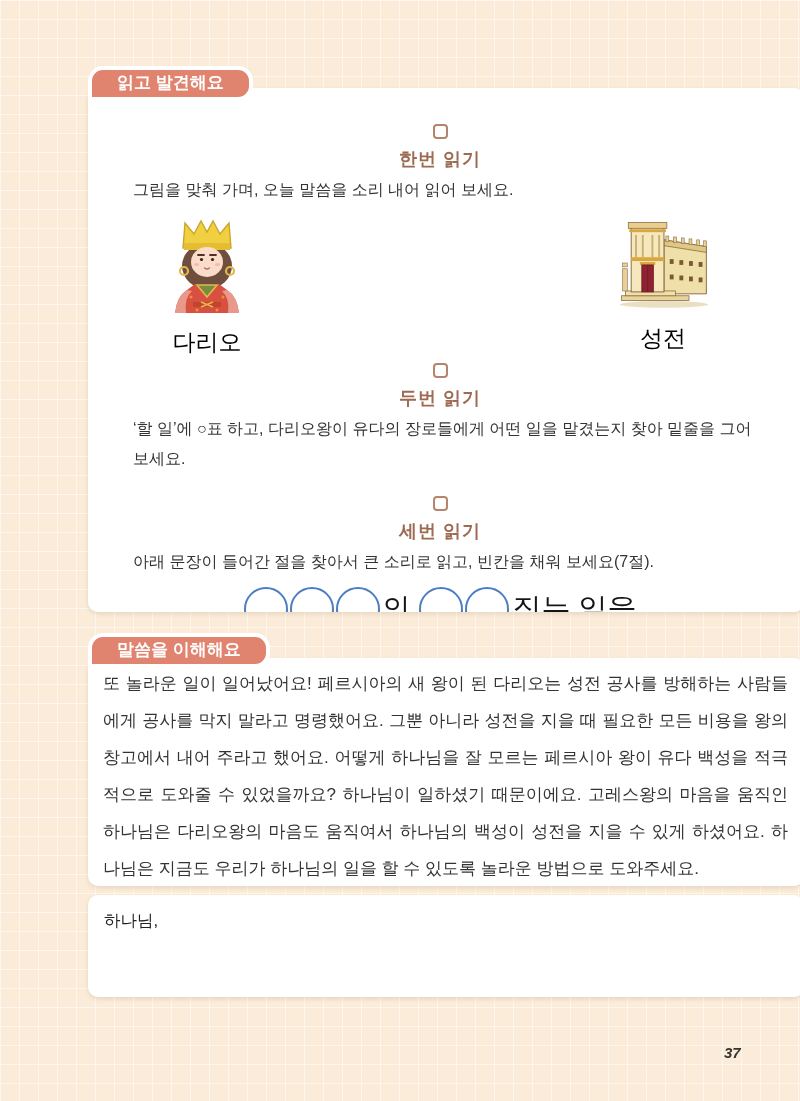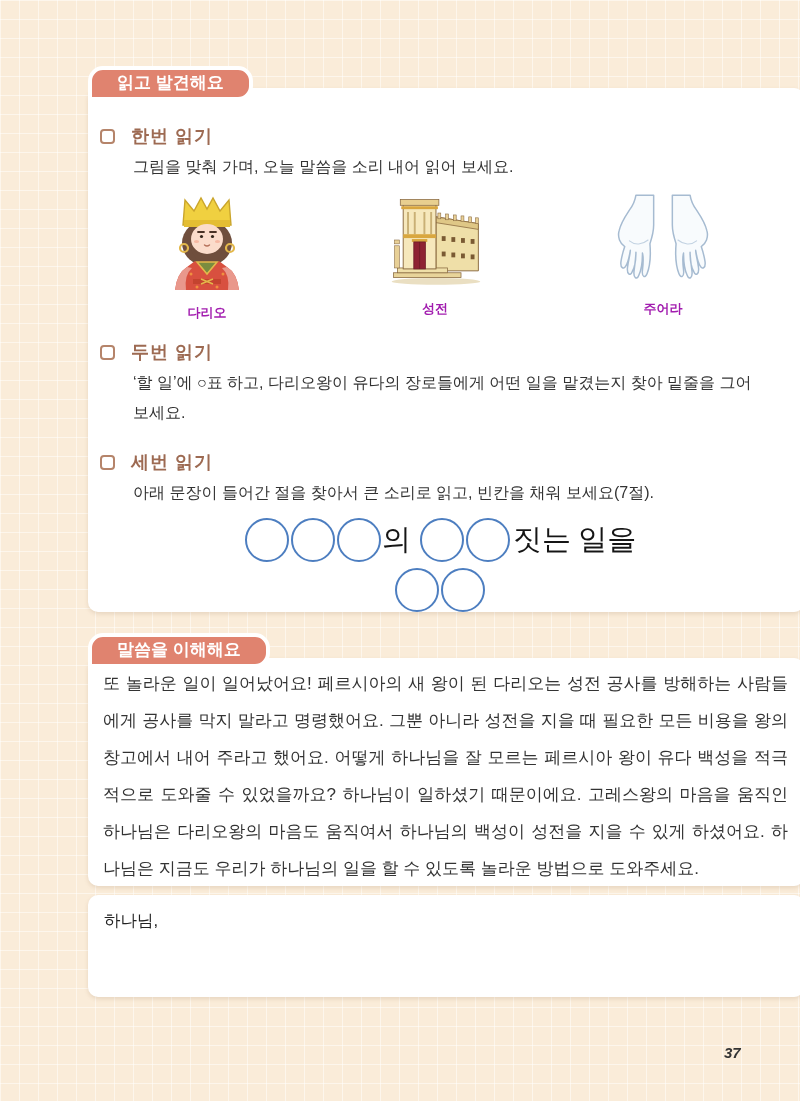--- a/index.html
+++ b/index.html
@@ -38,60 +38,61 @@
     background:#ffffff;
     border-radius:10px;
     box-shadow:0 2px 4px rgba(150,110,80,.18);
     overflow:hidden;
   }
   #card-read    { margin-top:-13px; height:524px; padding:36px 24px 0 12px; }
   #card-understand { margin-top:-10px; height:228px; padding:7px 16px 0 15px; }
   #card-pray    { margin-top:-7px;  height:102px; padding:15px 16px 0 16px; }
 
   .subsection-title {
-    display:flex; align-items:center; gap:16px;
+    display:flex; align-items:center; gap:8px;
     color:#9d6a52; font-size:18px; font-weight:bold;
     letter-spacing:1px;
+    flex-direction:column;
   }
   .checkbox-icon {
     width:15px; height:15px;
     border:2.5px solid #b5846a; border-radius:4px;
     display:inline-block;
   }
   .instruction {
     margin:4px 25px 0 33px;
     font-size:16px; line-height:30px; color:#333333;
     word-break:break-all;
   }
   .images-row {
     display:flex; justify-content:space-between;
     padding:8px 42px 0 32px;
     height:142px;
   }
   .images-row figure { width:150px; text-align:center; }
   .images-row figcaption {
-    margin-top:6px; font-size:13px; font-weight:700; color:#a21caf;
+    margin-top:6px; font-size:23px; font-weight:400; color:#000000;
   }
   .mt-sub2 { margin-top:16px; }
   .mt-sub3 { margin-top:22px; }
 
   .fill-line {
     display:flex; align-items:center; justify-content:center;
     margin-top:10px;
     font-size:29px; font-weight:500; color:#151515;
   }
   .fill-line.second { margin-top:6px;flex-direction:column; }
   .blank-circle {
     width:44px; height:44px; flex:0 0 44px;
     border:2.5px solid #4d7ec0; border-radius:50%;
     background:#fff; display:inline-block; margin:0 1px;
   }
   .circles-group { display:flex; }
   .ml8 { margin-left:8px; }
-  .ml10 { margin-left:2px;font-family:Liberation Serif, serif; }
+  .ml10 { margin-left:2px; }
 
   .paragraph {
     font-size:17px; line-height:37px; color:#333333;
     text-align:justify; word-break:break-all;
   }
   .prayer-line { font-size:16.5px; color:#222222; }
 
   .page-number {
     position:absolute; left:724px; top:1044px;
     font-size:15px; font-weight:600; font-style:italic; color:#333333;
@@ -181,43 +182,20 @@
             <rect x="33" y="52" width="12" height="28" fill="#8e2233" stroke="#6b1a26" stroke-width="0.8"></rect>
             <line x1="39" y1="52" x2="39" y2="80" stroke="#6b1a26" stroke-width="0.8"></line>
             <g fill="#e8d096" stroke="#8a6a40" stroke-width="0.6">
               <rect x="13" y="56" width="5" height="23"></rect>
                 <rect x="13" y="50" width="5" height="4"></rect>
             </g>
           </svg>
           <figcaption>성전</figcaption>
         </figure>
 
-        <figure>
-          <svg viewBox="0 0 120 100" width="112" height="100">
-            <g fill="#f8fbfd" stroke="#a6bbd1" stroke-width="1.6" stroke-linejoin="round" stroke-linecap="round">
-              <path d="M50,2 L50,34 C50,42 48,48 46,54
-                       C47,66 46,78 43,86 C41,91 37,90 38,82 C39,74 39,68 38,64
-                       C38,72 37,82 34,88 C32,93 28,91 29,83 C30,75 31,68 31,63
-                       C31,70 30,79 27,84 C25,89 21,87 22,79 C23,71 25,65 25,61
-                       C24,67 23,74 20,78 C18,82 14,80 15,73 C16,66 18,60 19,57
-                       C14,54 11,47 13,40 C15,31 20,24 24,18 C28,13 30,8 31,2 Z"></path>
-              <path d="M70,2 L70,34 C70,42 72,48 74,54
-                       C73,66 74,78 77,86 C79,91 83,90 82,82 C81,74 81,68 82,64
-                       C82,72 83,82 86,88 C88,93 92,91 91,83 C90,75 89,68 89,63
-                       C89,70 90,79 93,84 C95,89 99,87 98,79 C97,71 95,65 95,61
-                       C96,67 97,74 100,78 C102,82 106,80 105,73 C104,66 102,60 101,57
-                       C106,54 109,47 107,40 C105,31 100,24 96,18 C92,13 90,8 89,2 Z"></path>
-            </g>
-            <g fill="none" stroke="#c2d2e2" stroke-width="1.2" stroke-linecap="round">
-              <path d="M44,50 C38,55 30,56 24,51"></path>
-              <path d="M76,50 C82,55 90,56 96,51"></path>
-            </g>
-          </svg>
-          <figcaption>주어라</figcaption>
-        </figure>
       </div>
 
       <div class="subsection-title mt-sub2">
         <span class="checkbox-icon"></span>
         <span>두번 읽기</span>
       </div>
       <p class="instruction">‘할 일’에 ○표 하고, 다리오왕이 유다의 장로들에게 어떤 일을 맡겼는지 찾아 밑줄을 그어 보세요.</p>
 
       <div class="subsection-title mt-sub3">
         <span class="checkbox-icon"></span>

